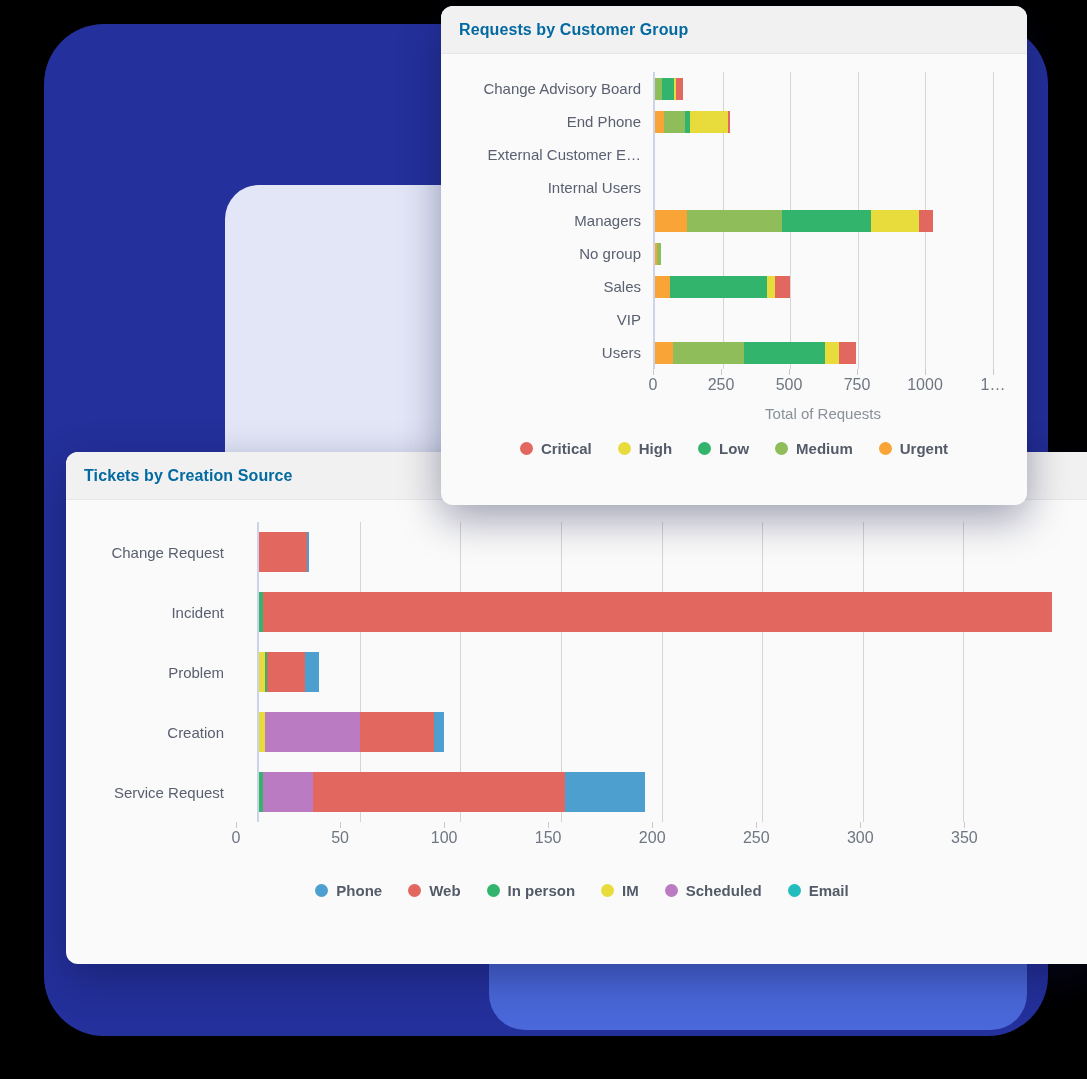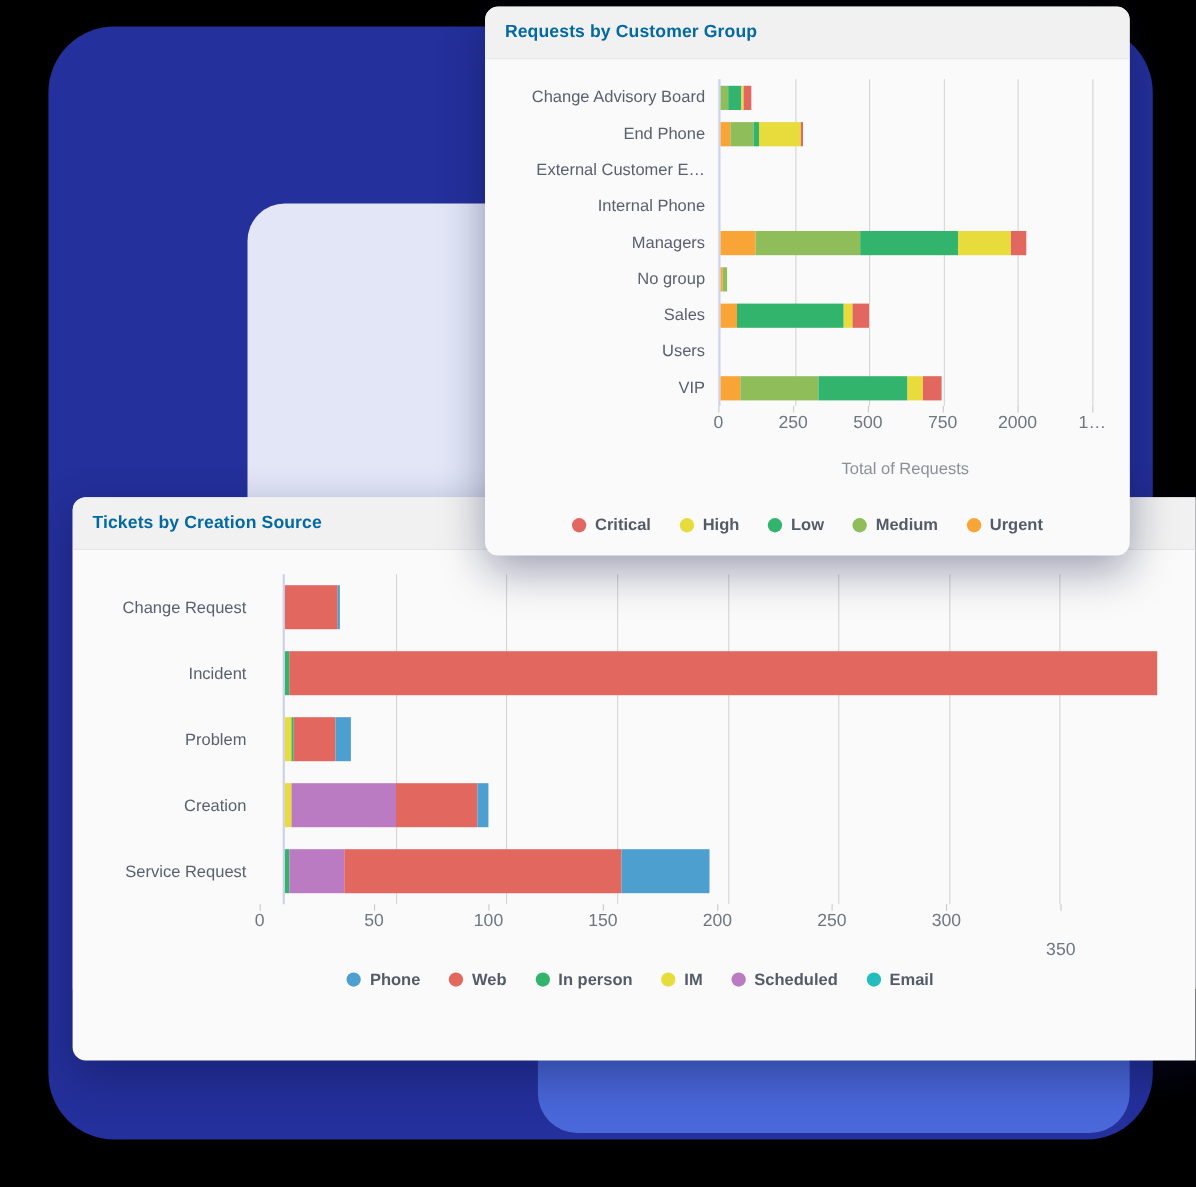--- a/index.html
+++ b/index.html
@@ -191,21 +191,21 @@
     font-weight: bold;
     color: #545b68;
   }
 
   
   #chart-requests .cat-axis { width: 200px; }
   #chart-requests .cat-label { font-size: 15px; height: 33px; }
   #chart-requests .plot { height: 297px; }
   #chart-requests .bar-row { height: 22px; }
   #chart-requests .tick-label { font-size: 16px; }
-  #chart-requests .axis-title { font-size: 15px; margin-top: 15px; }
+  #chart-requests .axis-title { font-size: 15px; margin-top: 2px; }
 
   
   #chart-tickets .cat-axis { width: 160px; }
   #chart-tickets .cat-label { font-size: 15px; height: 60px; }
   #chart-tickets .plot { height: 300px; }
   #chart-tickets .bar-row { height: 40px; }
   #chart-tickets .tick-label { font-size: 16px; }
 </style>
 </head>
 <body>
@@ -290,21 +290,21 @@
               <div class="tick-label" style="left: 25.3165%;">100</div>
               <div class="tick" style="left: 37.9747%;"></div>
               <div class="tick-label" style="left: 37.9747%;">150</div>
               <div class="tick" style="left: 50.6329%;"></div>
               <div class="tick-label" style="left: 50.6329%;">200</div>
               <div class="tick" style="left: 63.2911%;"></div>
               <div class="tick-label" style="left: 63.2911%;">250</div>
               <div class="tick" style="left: 75.9494%;"></div>
               <div class="tick-label" style="left: 75.9494%;">300</div>
               <div class="tick" style="left: 88.6076%;"></div>
-              <div class="tick-label" style="left: 88.6076%; margin-top: 26px;">350</div>
+              <div class="tick-label" style="left: 88.6076%;">350</div>
             </div>
         </div>
         <div class="legend" style="margin-top:26px;">
             <div class="legend-item">
               <span class="legend-dot" style="background: rgb(77, 159, 208);"></span>
               <span class="legend-text">Phone</span>
             </div>
             <div class="legend-item">
               <span class="legend-dot" style="background: rgb(226, 103, 95);"></span>
               <span class="legend-text">Web</span>
@@ -334,26 +334,26 @@
     <div class="card-header">
       <div class="card-title">Requests by Customer Group</div>
     </div>
     <div class="card-body">
       <div class="chart" id="chart-requests">
         <div class="plot-wrap" style="padding:18px 34px 0 12px;">
           <div class="cat-axis">
               <div class="cat-label">Change Advisory Board</div>
               <div class="cat-label">End Phone</div>
               <div class="cat-label">External Customer E…</div>
-              <div class="cat-label">Internal Phone</div>
+              <div class="cat-label">Internal Users</div>
               <div class="cat-label">Managers</div>
               <div class="cat-label">No group</div>
               <div class="cat-label">Sales</div>
+              <div class="cat-label">VIP</div>
               <div class="cat-label">Users</div>
-              <div class="cat-label">VIP</div>
             </div>
           <div class="plot">
             <div class="grid-layer">
                 <div class="gridline" style="left: 20%;"></div>
                 <div class="gridline" style="left: 40%;"></div>
                 <div class="gridline" style="left: 60%;"></div>
                 <div class="gridline" style="left: 80%;"></div>
                 <div class="gridline" style="left: 100%;"></div>
               </div>
             <div class="bar-rows">
@@ -422,27 +422,27 @@
           <div class="xaxis">
               <div class="tick" style="left: 0%;"></div>
               <div class="tick-label" style="left: 0%;">0</div>
               <div class="tick" style="left: 20%;"></div>
               <div class="tick-label" style="left: 20%;">250</div>
               <div class="tick" style="left: 40%;"></div>
               <div class="tick-label" style="left: 40%;">500</div>
               <div class="tick" style="left: 60%;"></div>
               <div class="tick-label" style="left: 60%;">750</div>
               <div class="tick" style="left: 80%;"></div>
-              <div class="tick-label" style="left: 80%;">2000</div>
+              <div class="tick-label" style="left: 80%;">1000</div>
               <div class="tick" style="left: 100%;"></div>
               <div class="tick-label" style="left: 100%;">1…</div>
             </div>
           <div class="axis-title">Total of Requests</div>
         </div>
-        <div class="legend" style="margin-top:34px;">
+        <div class="legend" style="margin-top:18px;">
             <div class="legend-item">
               <span class="legend-dot" style="background: rgb(226, 103, 95);"></span>
               <span class="legend-text">Critical</span>
             </div>
             <div class="legend-item">
               <span class="legend-dot" style="background: rgb(232, 220, 61);"></span>
               <span class="legend-text">High</span>
             </div>
             <div class="legend-item">
               <span class="legend-dot" style="background: rgb(51, 180, 108);"></span>

